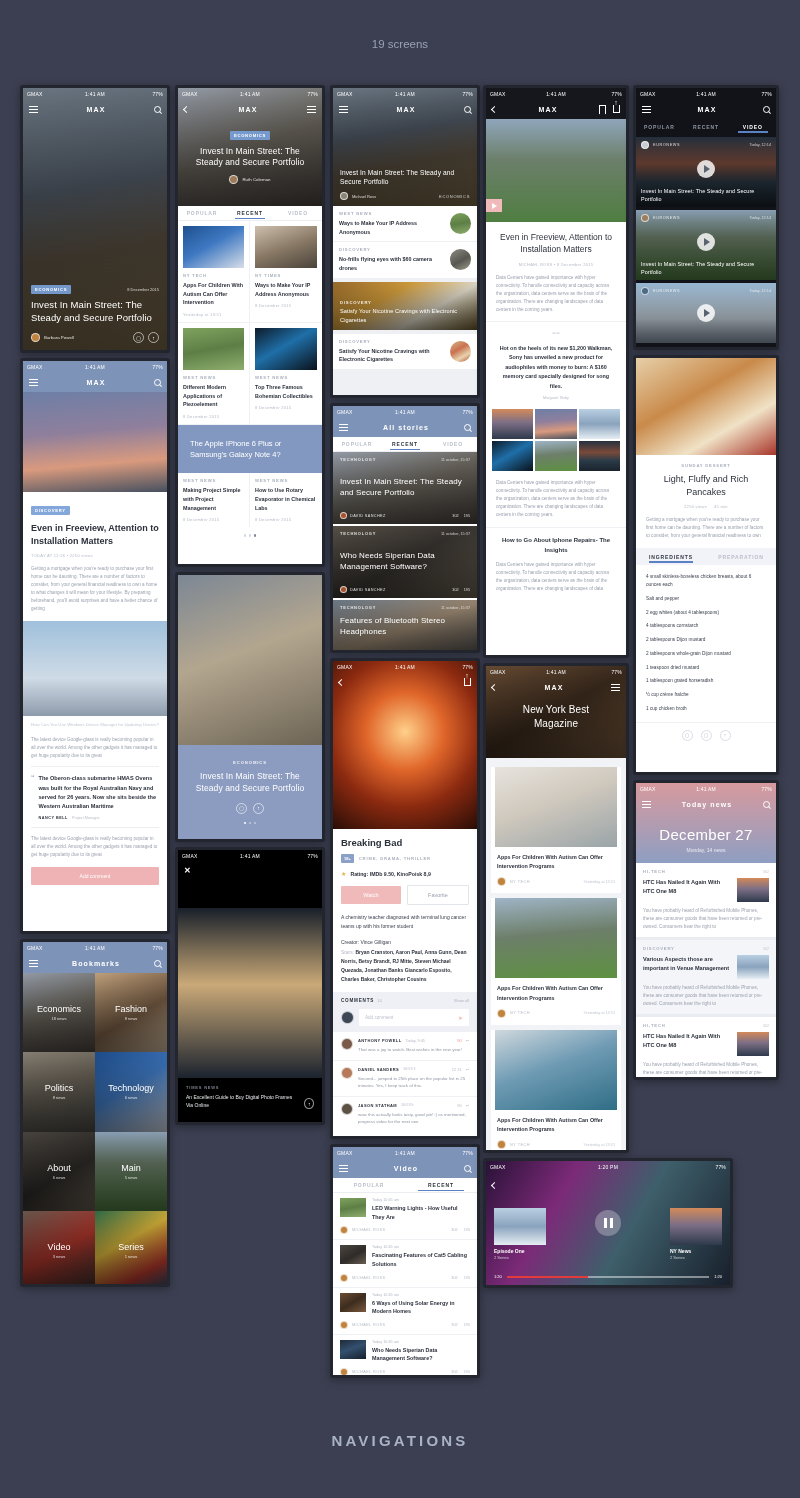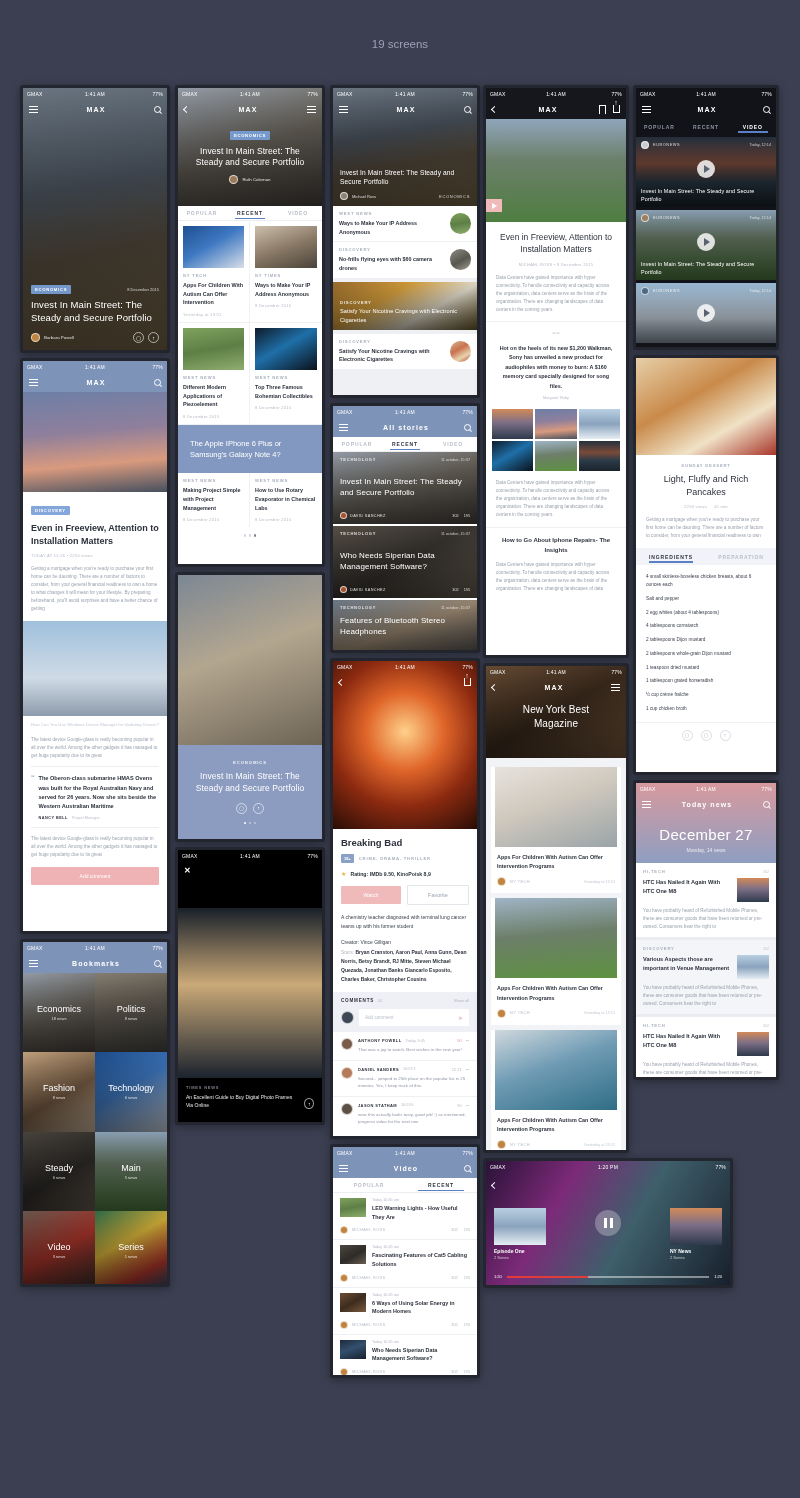--- a/index.html
+++ b/index.html
@@ -275,38 +275,38 @@
           </span>
         <span class="nv-t">Bookmarks</span>
         <span class="srch"></span>
       </div>
       <div class="grid2" style="height:317px">
         <div class="img ph-street" style="position:relative;display:flex;align-items:center;justify-content:center;flex-direction:column">
           <div class="ovl"></div>
           <span style="position:relative;z-index:2;color:#fff;font-size:9px">Economics</span>
           <span style="position:relative;z-index:2;color:rgba(255,255,255,.8);font-size:4px;margin-top:2px">18 news</span>
         </div>
+        <div class="img ph-watch" style="position:relative;display:flex;align-items:center;justify-content:center;flex-direction:column">
+          <div class="ovl"></div>
+          <span style="position:relative;z-index:2;color:#fff;font-size:9px">Fashion</span>
+          <span style="position:relative;z-index:2;color:rgba(255,255,255,.8);font-size:4px;margin-top:2px">8 news</span>
+        </div>
         <div class="img ph-city2" style="position:relative;display:flex;align-items:center;justify-content:center;flex-direction:column">
           <div class="ovl"></div>
           <span style="position:relative;z-index:2;color:#fff;font-size:9px">Politics</span>
           <span style="position:relative;z-index:2;color:rgba(255,255,255,.8);font-size:4px;margin-top:2px">8 news</span>
         </div>
-        <div class="img ph-watch" style="position:relative;display:flex;align-items:center;justify-content:center;flex-direction:column">
-          <div class="ovl"></div>
-          <span style="position:relative;z-index:2;color:#fff;font-size:9px">Fashion</span>
-          <span style="position:relative;z-index:2;color:rgba(255,255,255,.8);font-size:4px;margin-top:2px">8 news</span>
-        </div>
         <div class="img ph-pcb" style="position:relative;display:flex;align-items:center;justify-content:center;flex-direction:column">
           <div class="ovl"></div>
           <span style="position:relative;z-index:2;color:#fff;font-size:9px">Technology</span>
           <span style="position:relative;z-index:2;color:rgba(255,255,255,.8);font-size:4px;margin-top:2px">6 news</span>
         </div>
         <div class="img ph-dog" style="position:relative;display:flex;align-items:center;justify-content:center;flex-direction:column">
           <div class="ovl"></div>
-          <span style="position:relative;z-index:2;color:#fff;font-size:9px">Steady</span>
+          <span style="position:relative;z-index:2;color:#fff;font-size:9px">About</span>
           <span style="position:relative;z-index:2;color:rgba(255,255,255,.8);font-size:4px;margin-top:2px">6 news</span>
         </div>
         <div class="img ph-stad" style="position:relative;display:flex;align-items:center;justify-content:center;flex-direction:column">
           <div class="ovl"></div>
           <span style="position:relative;z-index:2;color:#fff;font-size:9px">Main</span>
           <span style="position:relative;z-index:2;color:rgba(255,255,255,.8);font-size:4px;margin-top:2px">5 news</span>
         </div>
         <div class="img ph-car" style="position:relative;display:flex;align-items:center;justify-content:center;flex-direction:column">
           <div class="ovl"></div>
           <span style="position:relative;z-index:2;color:#fff;font-size:9px">Video</span>
@@ -1097,13 +1097,14 @@
           <div class="img ph-bridge" style="width:32px;height:24px;flex:none"></div>
         </div>
         <div class="body-txt" style="margin-top:5px">You have probably heard of Refurbished Mobile Phones, these are consumer goods that have been returned or pre-owned. Consumers bear the right to</div>
       </div>
     </div>
   </div>
 
 </div>
 
 <div id="bottom-head" class="section-head">
+  <div class="section-title">NAVIGATIONS</div>
 </div>
 
 </body></html>

